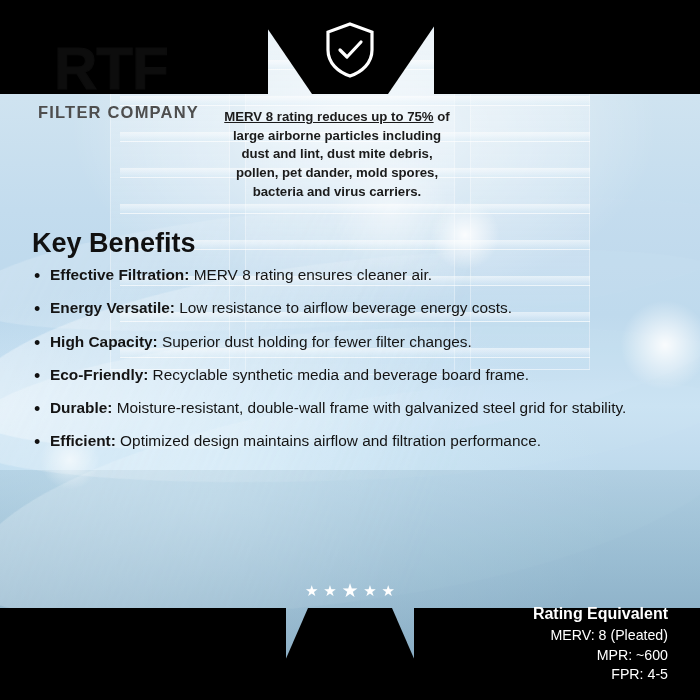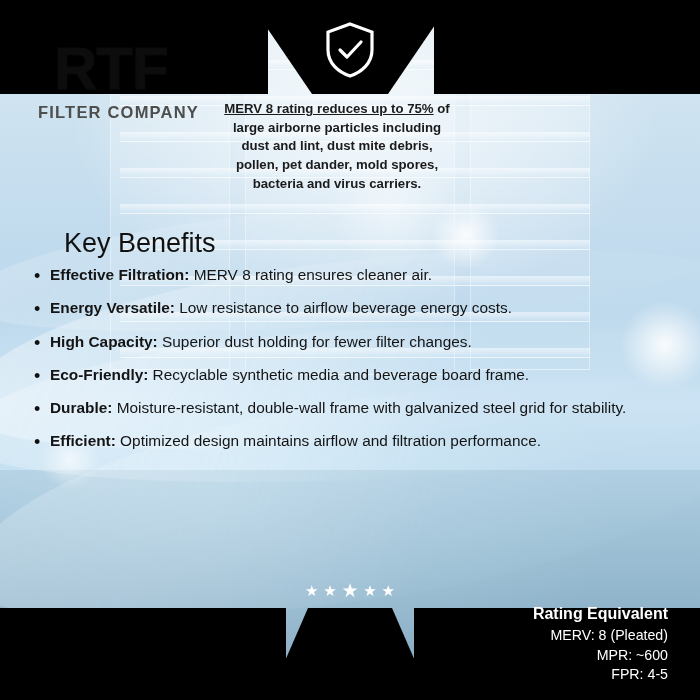--- a/index.html
+++ b/index.html
@@ -94,21 +94,21 @@
     color: #4e4e4e; margin-top: 6px;
   }
 
   
   .shield {
     position: absolute; left: 325px; top: 22px; width: 50px; height: 56px; z-index: 6;
   }
 
   
   .blurb {
-    position: absolute; left: 222px; top: 100px; width: 230px; z-index: 6;
+    position: absolute; left: 222px; top: 108px; width: 230px; z-index: 6;
     text-align: center;
     font-size: 13.2px; line-height: 1.42; color: #1b1b1b; font-weight: 600;
   }
   .blurb u { text-decoration: underline; }
 
   
   .badge-wrap {
     position: absolute; left: 472px; top: 40px; width: 196px; height: 196px; z-index: 7;
   }
   .badge {
@@ -121,21 +121,21 @@
     position: absolute; left: 0; top: 0; width: 196px; height: 196px;
     display: flex; flex-direction: column; align-items: center; justify-content: center;
     color: #fff; text-align: center;
   }
   .badge-merv { font-size: 23px; font-weight: 700; letter-spacing: 1px; }
   .badge-num { font-size: 47px; font-weight: 700; line-height: 1.0; margin-top: 2px; }
 
   
   .kb-title {
     position: absolute; left: 32px; top: 228px; z-index: 6;
-    font-size: 27px; font-weight: 400; color: #111; margin-left: 32px;
+    font-size: 27px; font-weight: 700; color: #111;
   }
   .benefits {
     position: absolute; left: 32px; top: 265px; width: 625px; z-index: 6;
   }
   .b-item {
     position: relative; padding-left: 18px; margin-bottom: 12.5px;
     font-size: 15.4px; line-height: 1.35; color: #141414;
   }
   .b-item::before {
     content: "•"; position: absolute; left: 2px; top: -1px;

